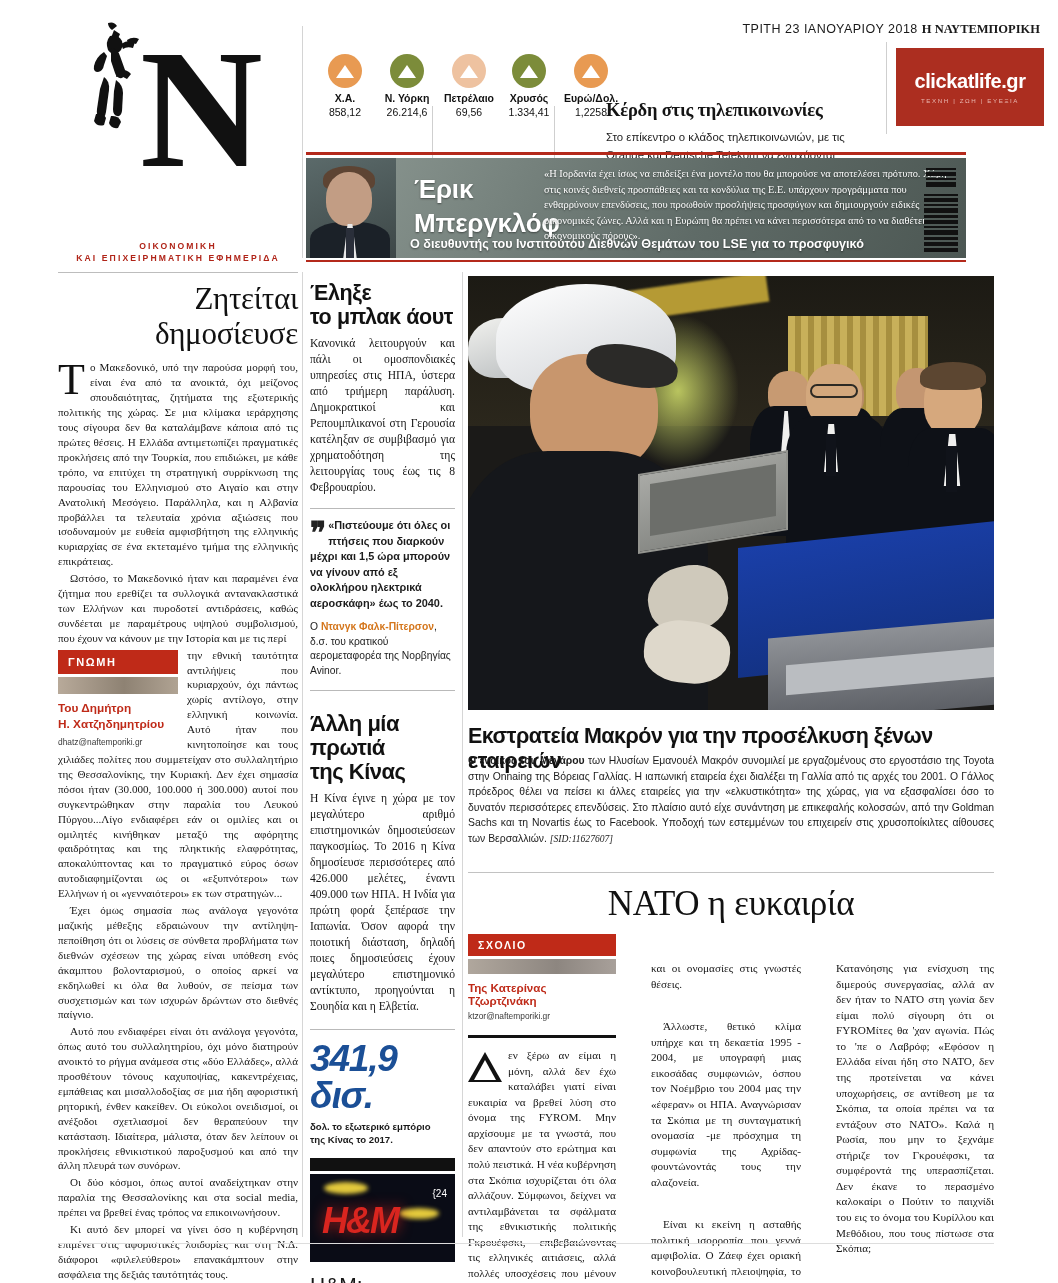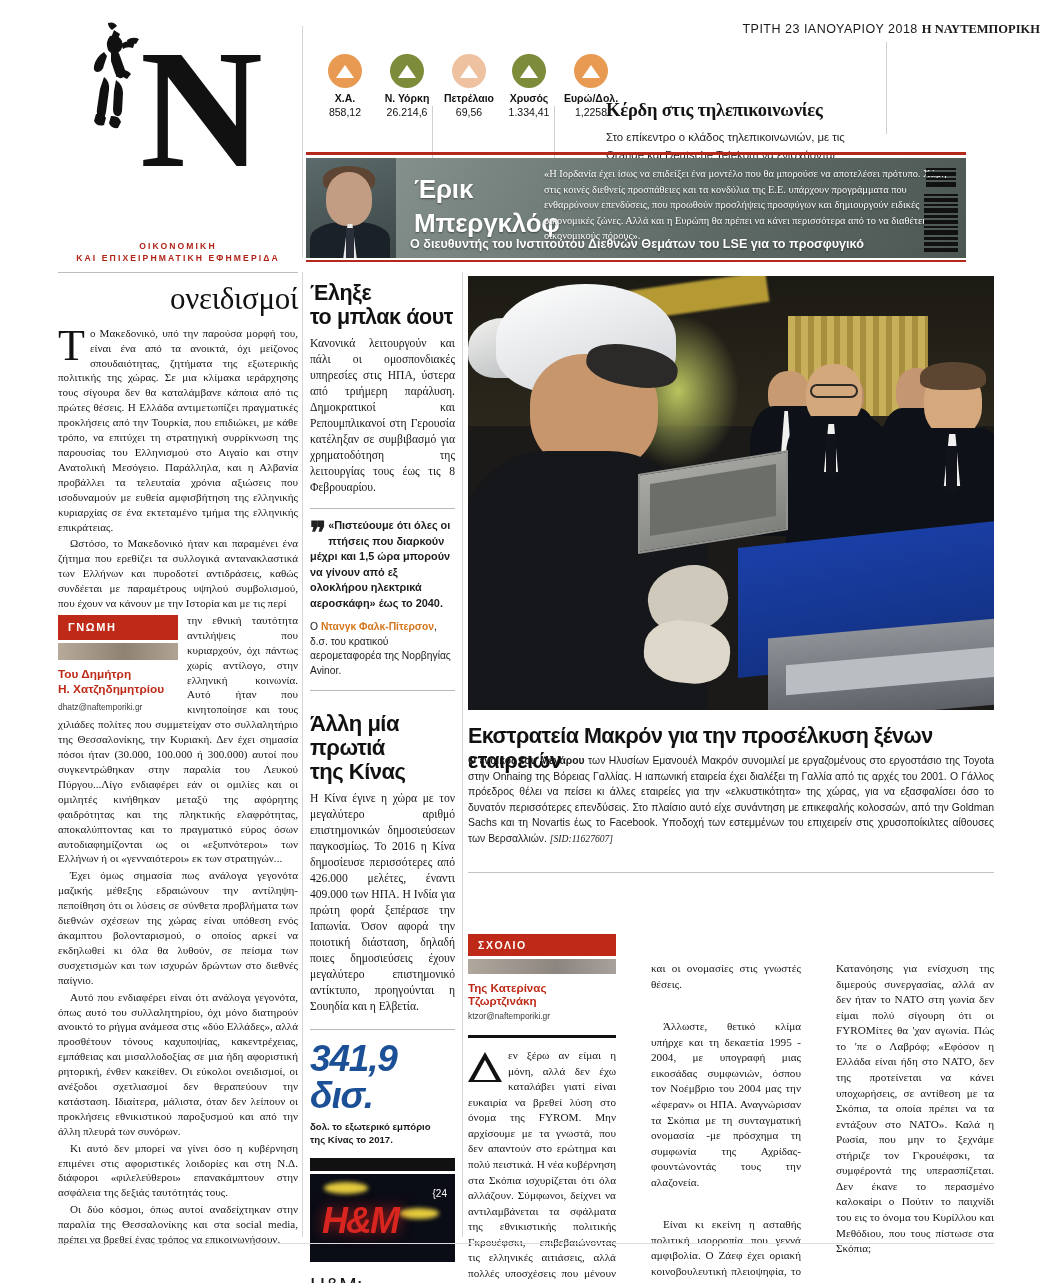--- a/index.html
+++ b/index.html
@@ -363,20 +363,24 @@
       <div class="vl">1,2258</div>
     </div>
   </div>
 
   <div class="teaser">
     <h2>Κέρδη στις τηλεπικοινωνίες</h2>
     <p>Στο επίκεντρο ο κλάδος τηλεπικοινωνιών, με τις Orange και Deutsche Telekom να ενισχύονται περισσότερο από 2% η καθεμία, στον απόηχο δημοσιεύματος για συνομιλίες πιθανής συγχώνευσης, &gt;18</p>
   </div>
   <div class="vsep-teaser"></div>
 
+  <div class="adbox">
+    <div class="t1">clickatlife.gr</div>
+    <div class="t2">ΤΕΧΝΗ | ΖΩΗ | ΕΥΕΞΙΑ</div>
+  </div>
 
   <div class="banner-top-rule"></div>
   <div class="banner">
     <div class="banner-bg"></div>
     <div class="banner-portrait">
       <div class="bp-body"></div>
         <div class="bp-hair"></div>
         <div class="bp-face"></div>
       <div class="bp-shirt"></div>
         <div class="bp-tie"></div>
@@ -406,21 +410,22 @@
     </div>
   </div>
   <div class="banner-bot-rule"></div>
 
   <div class="hrule-left"></div>
   <div class="vrule1"></div>
   <div class="vrule2"></div>
 
   <div class="col-left">
     <div class="lead-head">
-      <div>ονειδισμοί</div>
+      <div>Ζητείται</div>
+      <div>δημοσίευσε</div>
     </div>
 
     <div class="body-just">
       <p class="first">
         <span class="dropcap">Τ</span><span>ο Μακεδονικό, υπό την παρούσα μορφή του, είναι ένα από τα ανοικτά, όχι μείζονος σπουδαιότητας, ζητήματα της εξωτερικής πολιτικής της χώρας. Σε μια κλίμακα ιεράρχησης τους σίγουρα δεν θα καταλάμβανε κάποια από τις πρώτες θέσεις. Η Ελλάδα αντιμετωπίζει πραγματικές προκλήσεις από την Τουρκία, που επιδιώκει, με κάθε τρόπο, να επιτύχει τη στρατηγική συρρίκνωση της παρουσίας του Ελληνισμού στο Αιγαίο και στην Ανατολική Μεσόγειο. Παράλληλα, και η Αλβανία προβάλλει τα τελευταία χρόνια αξιώσεις που ισοδυναμούν με ευθεία αμφισβήτηση της ελληνικής κυριαρχίας σε ένα εκτεταμένο τμήμα της ελληνικής επικράτειας.</span>
       </p>
       <p><span>Ωστόσο, το Μακεδονικό ήταν και παραμένει ένα ζήτημα που ερεθίζει τα συλλογικά αντανακλαστικά των Ελλήνων και πυροδοτεί αντιδράσεις, καθώς συνδέεται με παραμέτρους υψηλού συμβολισμού, που έχουν να κάνουν με την Ιστορία και με τις περί</span></p>
 
       <div class="gnomi-block">
         <div class="gnomi-tag">ΓΝΩΜΗ</div>
@@ -428,22 +433,22 @@
         <div class="gnomi-author">
           <div>Του Δημήτρη</div>
           <div>Η. Χατζηδημητρίου</div>
         </div>
         <div class="gnomi-mail">dhatz@naftemporiki.gr</div>
       </div>
 
       <p style="text-indent:0;"><span>την εθνική ταυτότητα αντιλήψεις που κυριαρχούν, όχι πάντως χωρίς αντίλογο, στην ελληνική κοινωνία. Αυτό ήταν που κινητοποίησε και τους χιλιάδες πολίτες που συμμετείχαν στο συλλαλητήριο της Θεσσαλονίκης, την Κυριακή. Δεν έχει σημασία πόσοι ήταν (30.000, 100.000 ή 300.000) αυτοί που συγκεντρώθηκαν στην παραλία του Λευκού Πύργου...Λίγο ενδιαφέρει εάν οι ομιλίες και οι ομιλητές κινήθηκαν μεταξύ της αφόρητης φαιδρότητας και της πληκτικής ελαφρότητας, αποκαλύπτοντας και το πραγματικό εύρος όσων αυτοδιαφημίζονται ως οι «εξυπνότεροι» των Ελλήνων ή οι «γενναιότεροι» εκ των στρατηγών...</span></p>
       <p><span>Έχει όμως σημασία πως ανάλογα γεγονότα μαζικής μέθεξης εδραιώνουν την αντίληψη-πεποίθηση ότι οι λύσεις σε σύνθετα προβλήματα των διεθνών σχέσεων της χώρας είναι υπόθεση ενός άκαμπτου βολονταρισμού, ο οποίος αρκεί να εκδηλωθεί κι όλα θα λυθούν, σε πείσμα των συσχετισμών και των ισχυρών δρώντων στο διεθνές παίγνιο.</span></p>
       <p><span>Αυτό που ενδιαφέρει είναι ότι ανάλογα γεγονότα, όπως αυτό του συλλαλητηρίου, όχι μόνο διατηρούν ανοικτό το ρήγμα ανάμεσα στις «δύο Ελλάδες», αλλά προσθέτουν τόνους καχυποψίας, κακεντρέχειας, εμπάθειας και μισαλλοδοξίας σε μια ήδη αφοριστική ρητορική, ένθεν κακείθεν. Οι εύκολοι ονειδισμοί, οι ανέξοδοι σχετλιασμοί δεν θεραπεύουν την κατάσταση. Ιδιαίτερα, μάλιστα, όταν δεν λείπουν οι προκλήσεις εθνικιστικού παροξυσμού και από την άλλη πλευρά των συνόρων.</span></p>
+      <p><span>Οι δύο κόσμοι, όπως αυτοί αναδείχτηκαν στην παραλία της Θεσσαλονίκης και στα social media, πρέπει να βρεθεί ένας τρόπος να επικοινωνήσουν.</span></p>
       <p><span>Κι αυτό δεν μπορεί να γίνει όσο η κυβέρνηση επιμένει στις αφοριστικές λοιδορίες και στη Ν.Δ. διάφοροι «φιλελεύθεροι» επανακάμπτουν στην ασφάλεια της δεξιάς ταυτότητάς τους.</span></p>
-      <p><span>Οι δύο κόσμοι, όπως αυτοί αναδείχτηκαν στην παραλία της Θεσσαλονίκης και στα social media, πρέπει να βρεθεί ένας τρόπος να επικοινωνήσουν.</span></p>
 
     </div>
   </div>
 
   <div class="col-2">
     <div class="c2-head">
       <div>Έληξε</div>
       <div>το μπλακ άουτ</div>
     </div>
     <div class="c2-body">Κανονικά λειτουργούν και πάλι οι ομοσπονδιακές υπηρεσίες στις ΗΠΑ, ύστερα από τριήμερη παράλυση. Δημοκρατικοί και Ρεπουμπλικανοί στη Γερουσία κατέληξαν σε συμβιβασμό για χρηματοδότηση της λειτουργίας τους έως τις 8 Φεβρουαρίου.</div>
@@ -533,20 +538,21 @@
   </div>
 
   <div class="mk-head">Εκστρατεία Μακρόν για την προσέλκυση ξένων εταιρειών</div>
   <div class="mk-body">
     <b>Ο ένοικος του Μεγάρου</b><span> των Ηλυσίων Εμανουέλ Μακρόν συνομιλεί με εργαζομένους στο εργοστάσιο της Toyota στην Onnaing της Βόρειας Γαλλίας. Η ιαπωνική εταιρεία έχει διαλέξει τη Γαλλία από τις αρχές του 2001. Ο Γάλλος πρόεδρος θέλει να πείσει κι άλλες εταιρείες για την «ελκυστικότητα» της χώρας, για να εξασφαλίσει όσο το δυνατόν περισσότερες επενδύσεις. Στο πλαίσιο αυτό είχε συνάντηση με επικεφαλής κολοσσών, από την Goldman Sachs και τη Novartis έως το Facebook. Υποδοχή των εστεμμένων του επιχειρείν στις χρυσοποίκιλτες αίθουσες των Βερσαλλιών.</span>
     <i>[SID:11627607]</i>
   </div>
 
   <div class="hrule-right"></div>
 
+  <div class="nato-head">ΝΑΤΟ η ευκαιρία</div>
 
   <div class="sxolio-block">
     <div class="sxolio-tag">ΣΧΟΛΙΟ</div>
     <div class="sxolio-strip"></div>
     <div class="sxolio-author">Της Κατερίνας Τζωρτζινάκη</div>
     <div class="sxolio-mail">ktzor@naftemporiki.gr</div>
     <div class="sxolio-rule"></div>
   </div>
 
   <div class="nato-c1 nato-body">

